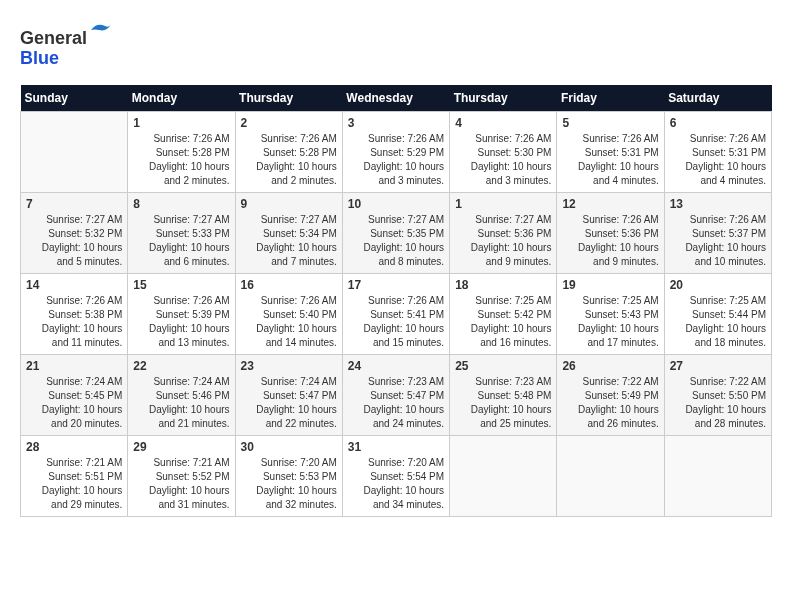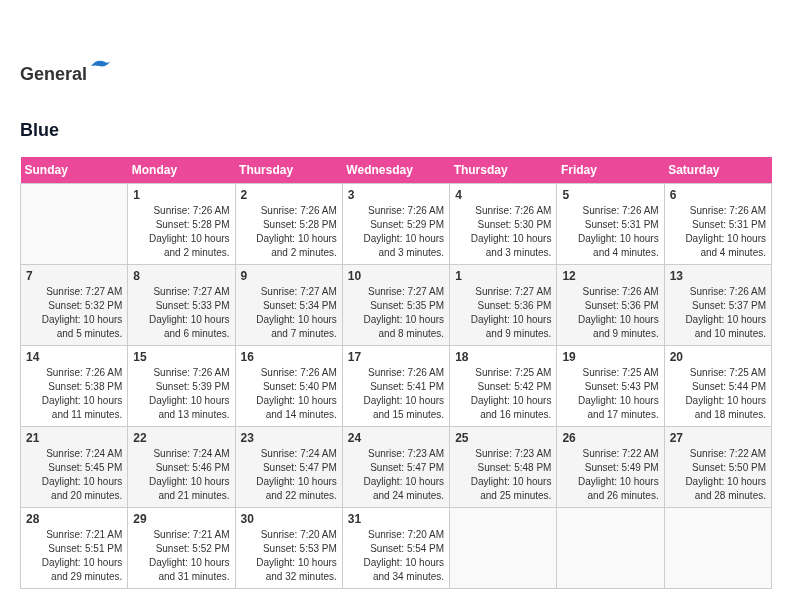--- a/index.html
+++ b/index.html
@@ -17,24 +17,23 @@
       margin-bottom: 16px;
     }
     .logo {
       display: flex;
       align-items: center;
     }
     .logo-text {
       font-size: 18px;
       font-weight: bold;
       line-height: 1.1;
-      margin-top: 36px;
     }
     .logo-general { color: #333; }
-    .logo-blue { color: #0f172a; }
+    .logo-blue { color: #1d4ed8; }
     .logo-icon {
       width: 24px;
       height: 20px;
       margin-left: 2px;
       margin-bottom: 4px;
     }
     .title-block {
       text-align: right;
     }
     .month-title {
@@ -45,21 +44,21 @@
     .location {
       font-size: 14px;
       color: #555;
     }
     table {
       width: 100%;
       border-collapse: collapse;
       font-size: 11px;
     }
     th {
-      background-color: #ec4899;
+      background-color: #0f172a;
       color: #fff;
       padding: 6px 4px;
       text-align: left;
       font-size: 12px;
       font-weight: bold;
     }
     td {
       border: 1px solid #ccc;
       vertical-align: top;
       padding: 4px 5px;

